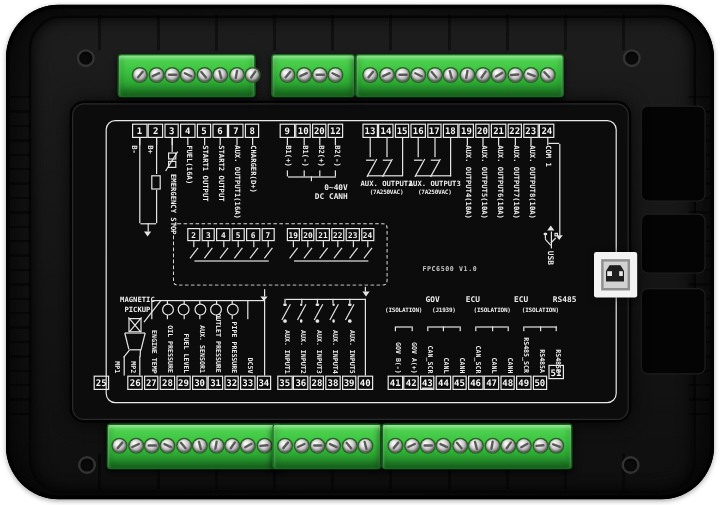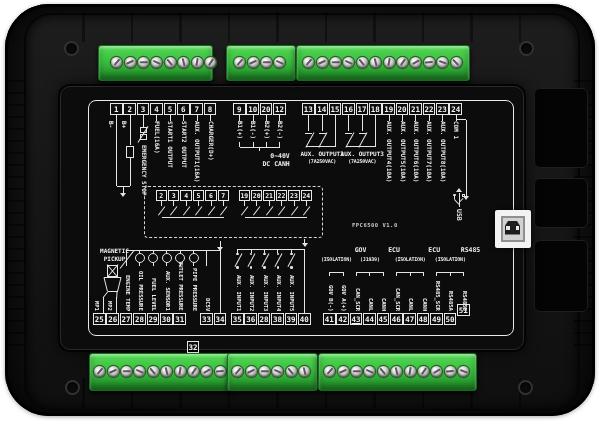--- a/index.html
+++ b/index.html
@@ -206,35 +206,35 @@
       <div class="ic" style="left: 275.7px; top: 190px;">22</div>
       <div class="ln" style="left: 281.2px; top: 201px; width: 1px; height: 4.5px;"></div>
       <div class="ln" style="left: 285.2px; top: 205.5px; width: 10.7005px; height: 1px; transform-origin: 0px 50%; transform: rotate(127.405deg);"></div>
       <div class="ic" style="left: 288.1px; top: 190px;">23</div>
       <div class="ln" style="left: 293.6px; top: 201px; width: 1px; height: 4.5px;"></div>
       <div class="ln" style="left: 297.6px; top: 205.5px; width: 10.7005px; height: 1px; transform-origin: 0px 50%; transform: rotate(127.405deg);"></div>
       <div class="ic" style="left: 300.5px; top: 190px;">24</div>
       <div class="ln" style="left: 306px; top: 201px; width: 1px; height: 4.5px;"></div>
       <div class="ln" style="left: 310px; top: 205.5px; width: 10.7005px; height: 1px; transform-origin: 0px 50%; transform: rotate(127.405deg);"></div>
       <div class="ln" style="left: 244.5px; top: 216.5px; width: 62px; height: 1px;"></div>
-      <div class="pc" style="left: 93px; top: 313px;">25</div>
+      <div class="pc" style="left: 78px; top: 313px;">25</div>
       <div class="vt small" style="left: 91.7px; bottom: 110px;">MP1</div>
       <div class="pc" style="left: 106.4px; top: 313px;">26</div>
       <div class="vt small" style="left: 105.1px; bottom: 110px;">MP2</div>
       <div class="pc" style="left: 119.8px; top: 313px;">27</div>
       <div class="vt small" style="left: 122.5px; bottom: 110px;">ENGINE TEMP</div>
       <div class="pc" style="left: 133.2px; top: 313px;">28</div>
       <div class="vt small" style="left: 135.9px; bottom: 110px;">OIL PRESSURE</div>
       <div class="pc" style="left: 146.6px; top: 313px;">29</div>
       <div class="vt small" style="left: 149.3px; bottom: 110px;">FUEL LEVEL</div>
       <div class="pc" style="left: 160px; top: 313px;">30</div>
       <div class="vt small" style="left: 162.7px; bottom: 110px;">AUX. SENSOR1</div>
       <div class="pc" style="left: 173.4px; top: 313px;">31</div>
       <div class="vt small" style="left: 176.1px; bottom: 110px;">OUTLET PRESSURE</div>
-      <div class="pc" style="left: 186.8px; top: 313px; margin-top: 28px;">32</div>
+      <div class="pc" style="left: 186.8px; top: 313px;">32</div>
       <div class="vt small" style="left: 189.5px; bottom: 110px;">PIPE PRESSURE</div>
       <div class="pc" style="left: 200.2px; top: 313px;">33</div>
       <div class="vt small" style="left: 202.9px; bottom: 110px;">DC5V</div>
       <div class="pc" style="left: 213.6px; top: 313px;">34</div>
       <div class="pc" style="left: 231px; top: 313px;">35</div>
       <div class="vt small" style="left: 233.7px; bottom: 110px;">AUX. INPUT1</div>
       <div class="pc" style="left: 244.4px; top: 313px;">36</div>
       <div class="vt small" style="left: 247.1px; bottom: 110px;">AUX. INPUT2</div>
       <div class="pc" style="left: 257.8px; top: 313px;">28</div>
       <div class="vt small" style="left: 260.5px; bottom: 110px;">AUX. INPUT3</div>

